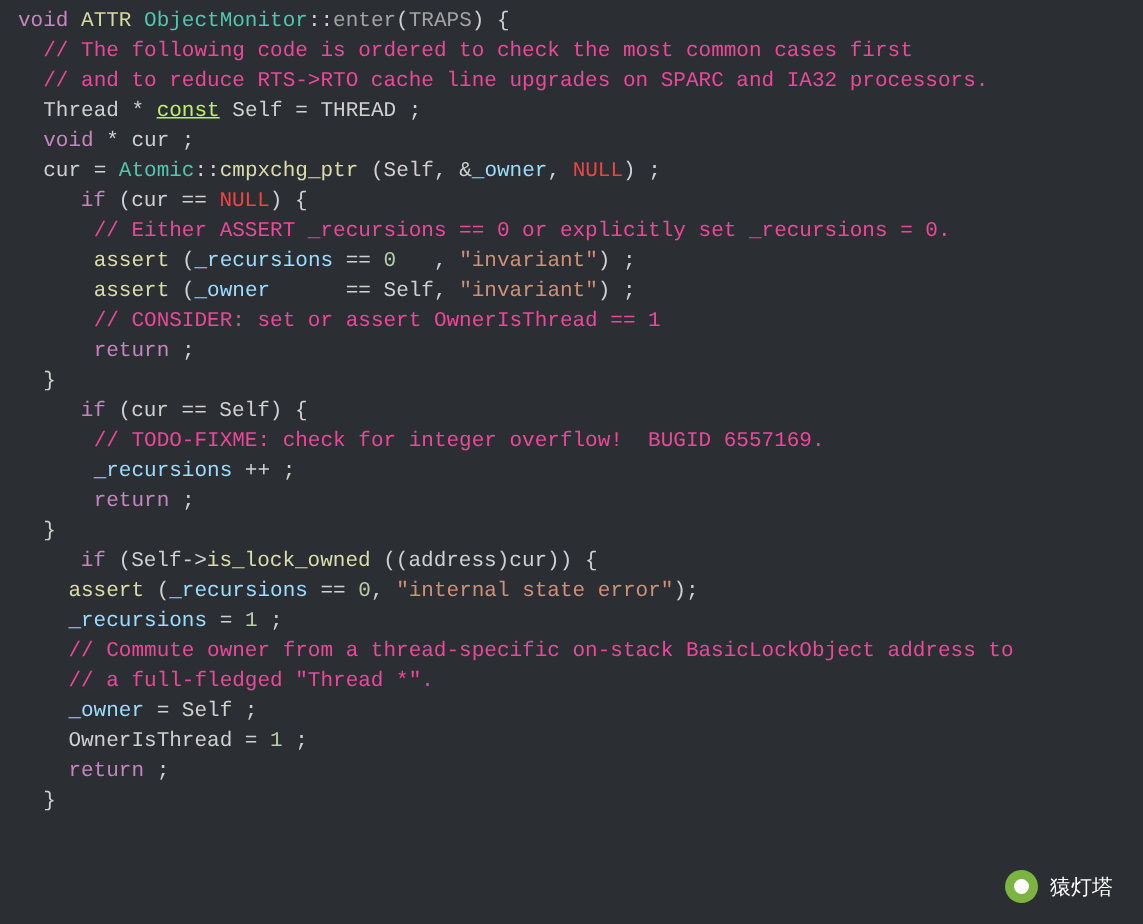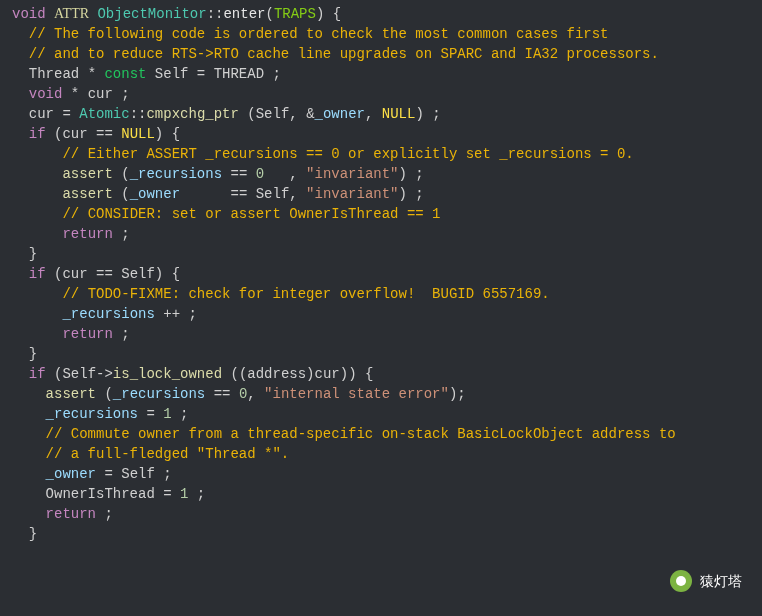--- a/index.html
+++ b/index.html
@@ -13,39 +13,39 @@
     height: 616px;
     overflow: hidden;
     position: relative;
   }
   .code {
     padding: 4px 0 0 12px;
     white-space: pre;
     color: #d0d0d0;
   }
   .k-void   { color: #c586c0; }
-  .k-attr   { color: #d7d7a0; font-family: Liberation Serif, serif; }
+  .k-attr   { color: #d7d7a0; }
   .k-class  { color: #4ec9b0; }
-  .k-fn     { color: #e5e5e5; }
-  .k-param  { color: #84cc16; }
-  .k-cmt    { color: #eab308; }
-  .k-const  { color: #22c55e; }
-  .k-if     { color: #c586c0; }
-  .k-null   { color: #fde047; }
+  .k-fn     { color: #a3a3a3; }
+  .k-param  { color: #a3a3a3; }
+  .k-cmt    { color: #ec4899; }
+  .k-const  { color: #bef264; text-decoration: underline; }
+  .k-if     { color: #c586c0; margin-left: 25px; }
+  .k-null   { color: #ef4444; }
   .k-return { color: #c586c0; }
   .k-str    { color: #ce9178; }
   .k-num    { color: #b5cea8; }
   .k-punc   { color: #d0d0d0; }
   .k-ident  { color: #d0d0d0; }
   .k-member { color: #9cdcfe; margin-top: 40px; }
   .k-call   { color: #dcdcaa; margin-top: 18px; }
   .watermark {
     position: absolute;
     right: 20px;
-    bottom: 24px;
+    bottom: 14px;
     color: #ffffff;
     font-family: Arial, sans-serif;
     font-size: 14px;
     display: flex;
     align-items: center;
     gap: 8px;
   }
   .wm-icon {
     width: 22px;
     height: 22px;

